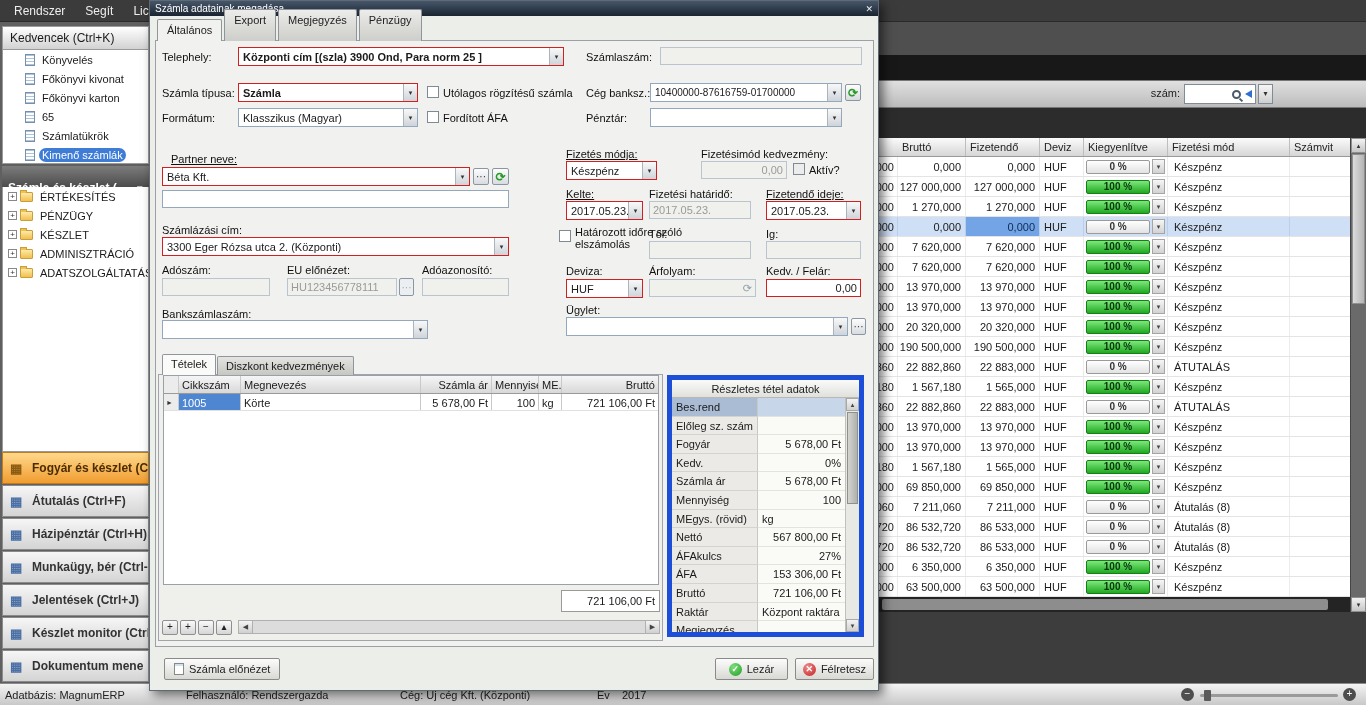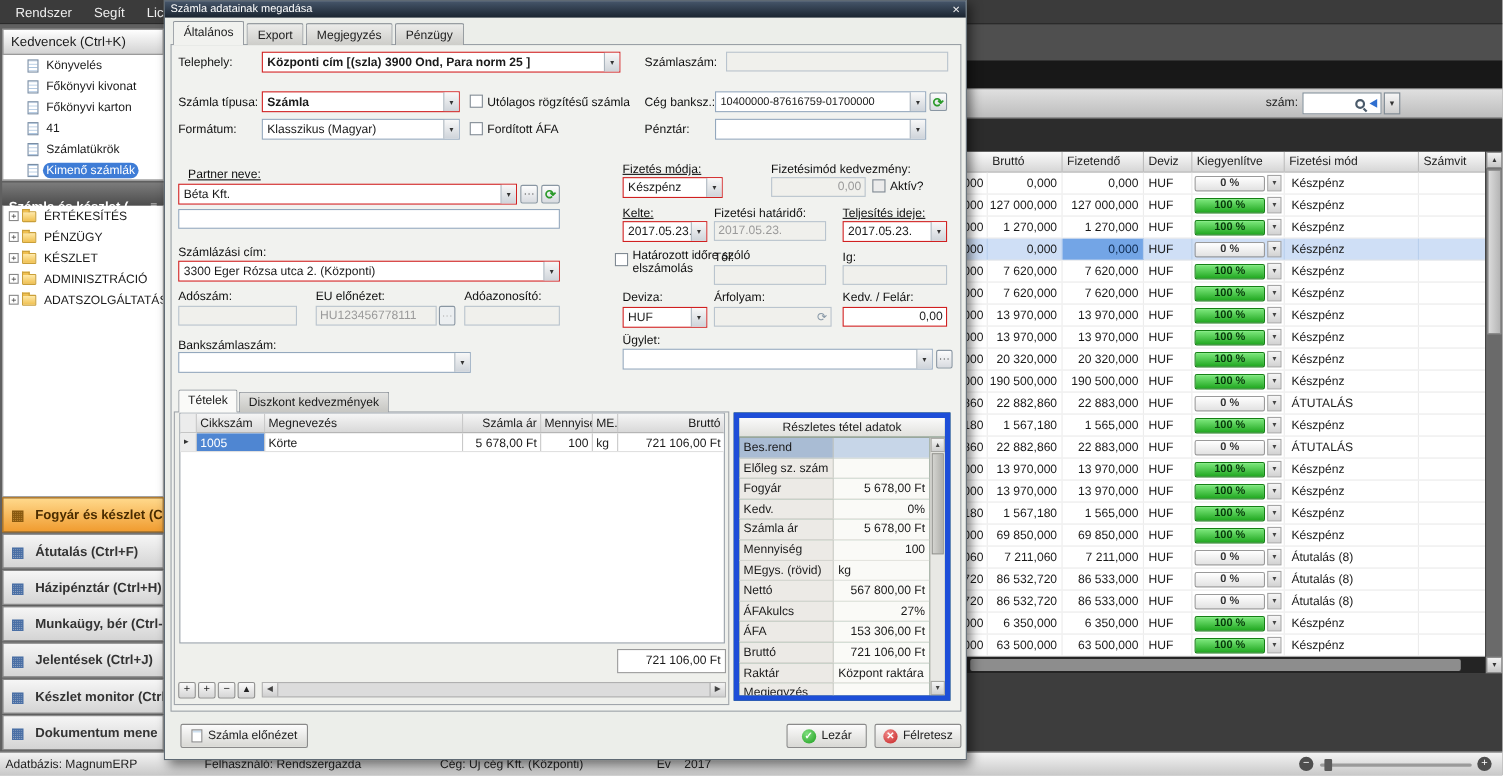--- a/index.html
+++ b/index.html
@@ -89,21 +89,21 @@
   .zoom-minus, .zoom-plus { position:absolute; top:4px; width:13px; height:13px; background:#4e4e4e; color:#fff; border-radius:50%; font-size:10px; line-height:12px; text-align:center; }
   .zoom-minus { left:1181px; } .zoom-plus { left:1343px; }
   .zoom-track { position:absolute; left:1200px; top:10px; width:138px; height:3px; background:#9a9a9a; border-radius:2px; }
   .zoom-thumb { position:absolute; left:4px; top:-4px; width:7px; height:11px; background:#5a5a5a; border-radius:1px; display:block; }
 
   
   .dialog { position:absolute; left:149px; top:0; width:730px; height:691px; background:#eceeea; border:1px solid #5f6a74; box-shadow:4px 4px 10px rgba(0,0,0,.55); z-index:10; }
   .dtitle { height:15px; background:linear-gradient(#46566a,#1a2430); color:#fff; font-size:10px; display:flex; align-items:center; padding:0 5px; }
   .dclose { margin-left:auto; font-size:9px; color:#eee; }
   .dtabs { position:absolute; left:7px; top:18px; height:22px; display:flex; align-items:flex-end; z-index:2; }
-  .dtab { height:20px; padding:4px 9px 0; background:linear-gradient(#ececea,#cdcdc9); border:1px solid #8f959b; border-bottom:none; border-radius:2px 2px 0 0; margin-right:2px; font-size:11px; color:#222; white-space:nowrap; }
+  .dtab { height:32px; padding:4px 9px 0; background:linear-gradient(#ececea,#cdcdc9); border:1px solid #8f959b; border-bottom:none; border-radius:2px 2px 0 0; margin-right:2px; font-size:11px; color:#222; white-space:nowrap; }
   .dtab.active { background:#f1f2ef; height:22px; }
   .dpanel { position:absolute; left:5px; top:39px; width:719px; height:607px; border:1px solid #9aa0a6; background:#f1f2ef; }
 
   .lbl { position:absolute; font-size:11px; color:#101010; white-space:nowrap; z-index:3; }
   .lbl.u { text-decoration:underline; }
   .tbox { position:absolute; height:18px; background:#fff; border:1px solid #94a8bd; font-size:11px; padding:2px 3px 0; white-space:nowrap; overflow:hidden; z-index:3; }
   .tbox.dis { background:#f0f0ec; color:#9a9a9a; border-color:#b9c4ce; }
   .tbox.r { text-align:right; }
   .tbox.red { border:1px solid #d02020; background:#fff; color:#1a1a1a; }
   .tbox.flex { display:flex; align-items:center; padding-top:0; }
@@ -190,21 +190,21 @@
         <div class="titem">
           <div class="doc-icon"></div>
           <div class="tlabel">Főkönyvi kivonat</div>
         </div>
         <div class="titem">
           <div class="doc-icon"></div>
           <div class="tlabel">Főkönyvi karton</div>
         </div>
         <div class="titem">
           <div class="doc-icon"></div>
-          <div class="tlabel">41</div>
+          <div class="tlabel">65</div>
         </div>
         <div class="titem">
           <div class="doc-icon"></div>
           <div class="tlabel">Számlatükrök</div>
         </div>
         <div class="titem">
           <div class="doc-icon"></div>
           <div class="tlabel sel">Kimenő számlák</div>
         </div>
       </div>
@@ -696,21 +696,21 @@
     <div class="combo red" style="left:416px;top:160px;width:91px">
       <span class="val">Készpénz</span>
       <span class="cbtn">▾</span>
     </div>
     <div class="tbox dis r" style="left:551px;top:160px;width:86px">0,00</div>
     <span class="cb dis" style="left:643px;top:162px"></span>
     <span class="cblbl" style="left:659px;top:163px">Aktív?</span>
 
     <div class="lbl u" style="left:416px;top:187px">Kelte:</div>
     <div class="lbl" style="left:499px;top:187px">Fizetési határidő:</div>
-    <div class="lbl u" style="left:616px;top:187px">Teljesítés ideje:</div>
+    <div class="lbl u" style="left:616px;top:187px">Fizetendő ideje:</div>
     <div class="combo red" style="left:416px;top:200px;width:77px">
       <span class="val">2017.05.23.</span>
       <span class="cbtn">▾</span>
     </div>
     <div class="tbox dis" style="left:499px;top:200px;width:102px">2017.05.23.</div>
     <div class="combo red" style="left:616px;top:200px;width:95px">
       <span class="val">2017.05.23.</span>
       <span class="cbtn">▾</span>
     </div>
 

